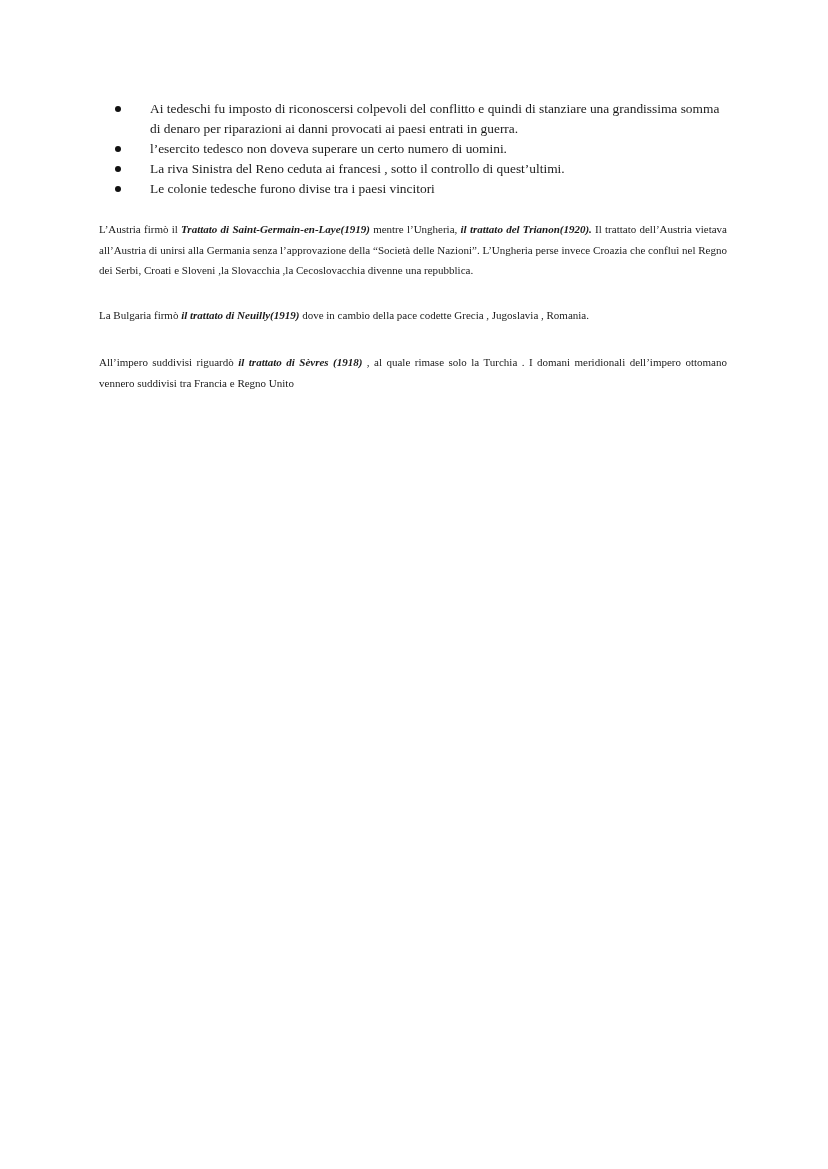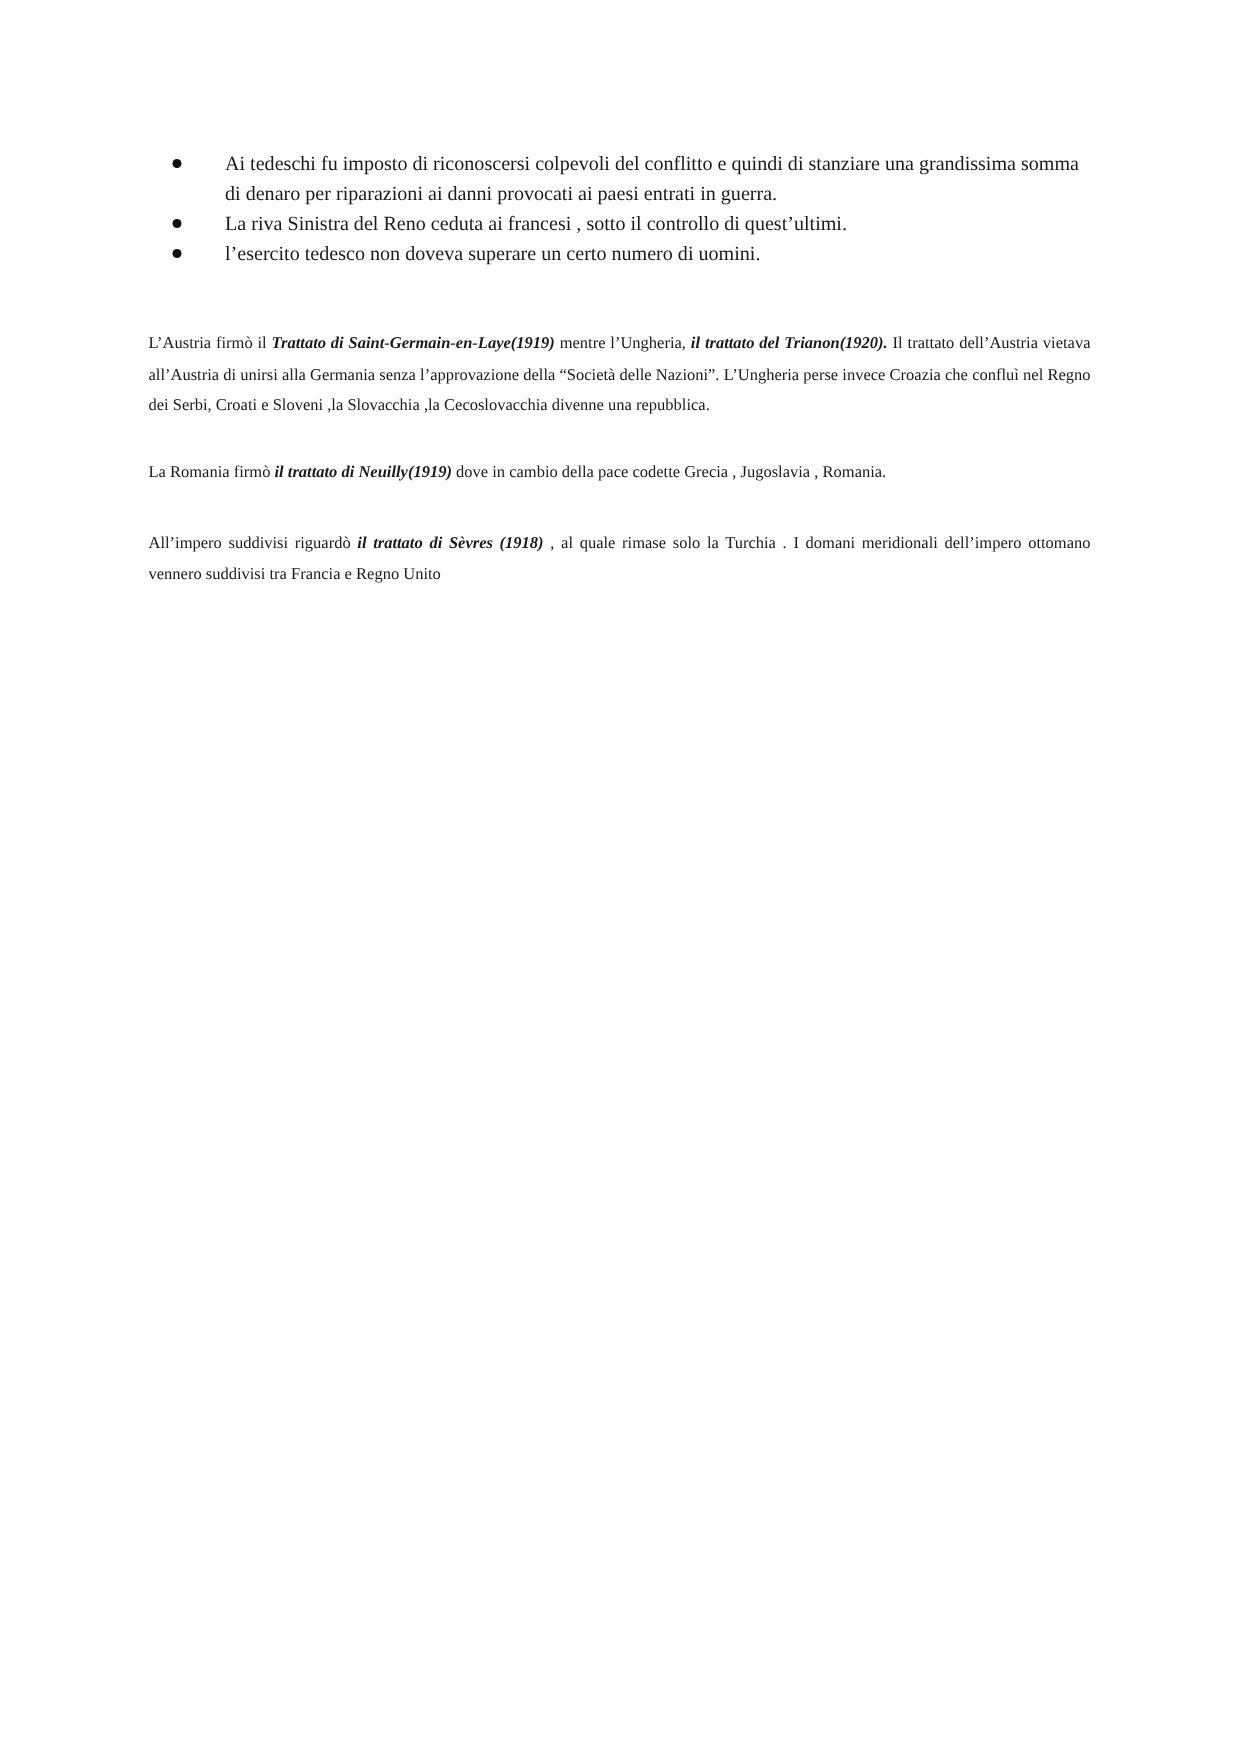--- a/index.html
+++ b/index.html
@@ -12,24 +12,25 @@
   .para { position: absolute; left: 99px; width: 628px; margin: 0; font-size: 11px; line-height: 20.5px; text-align: justify; }
   .bi { font-weight: bold; font-style: italic; }
 </style>
 </head>
 <body>
 
 <div class="page">
 
   <ul class="bullets">
     <li><span class="dot"></span><span>Ai tedeschi fu imposto di riconoscersi colpevoli del conflitto e quindi di stanziare una grandissima somma di denaro per riparazioni ai danni provocati ai paesi entrati in guerra.</span></li>
+    <li><span class="dot"></span><span>l’esercito tedesco non doveva superare un certo numero di uomini.</span></li>
     <li><span class="dot"></span><span>La riva Sinistra del Reno ceduta ai francesi , sotto il controllo di quest’ultimi.</span></li>
-    <li><span class="dot"></span><span>l’esercito tedesco non doveva superare un certo numero di uomini.</span></li>
+    <li><span class="dot"></span><span>Le colonie tedesche furono divise tra i paesi vincitori</span></li>
   </ul>
 
   <p class="para" style="top:219px;"><span>L’Austria firmò il </span><span class="bi">Trattato di Saint-Germain-en-Laye(1919)</span><span> mentre l’Ungheria, </span><span class="bi">il trattato del Trianon(1920).</span><span> Il trattato dell’Austria vietava all’Austria di unirsi alla Germania senza l’approvazione della “Società delle Nazioni”. L’Ungheria perse invece Croazia che confluì nel Regno dei Serbi, Croati e Sloveni ,la  Slovacchia ,la Cecoslovacchia divenne una repubblica.</span></p>
 
-  <p class="para" style="top:305px;"><span>La Romania firmò </span><span class="bi">il trattato di Neuilly(1919)</span><span> dove in cambio della pace codette Grecia , Jugoslavia , Romania.</span></p>
+  <p class="para" style="top:305px;"><span>La Bulgaria firmò </span><span class="bi">il trattato di Neuilly(1919)</span><span> dove in cambio della pace codette Grecia , Jugoslavia , Romania.</span></p>
 
   <p class="para" style="top:352px;"><span>All’impero suddivisi riguardò </span><span class="bi">il trattato di Sèvres (1918)</span><span> , al quale rimase solo la Turchia . I domani meridionali dell’impero ottomano vennero suddivisi tra Francia e Regno Unito</span></p>
 
 
 </div>
 
 </body></html>

